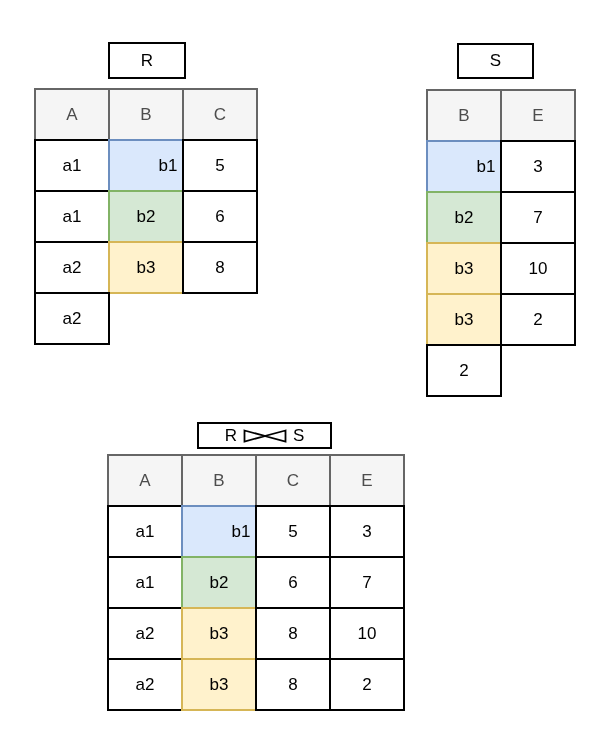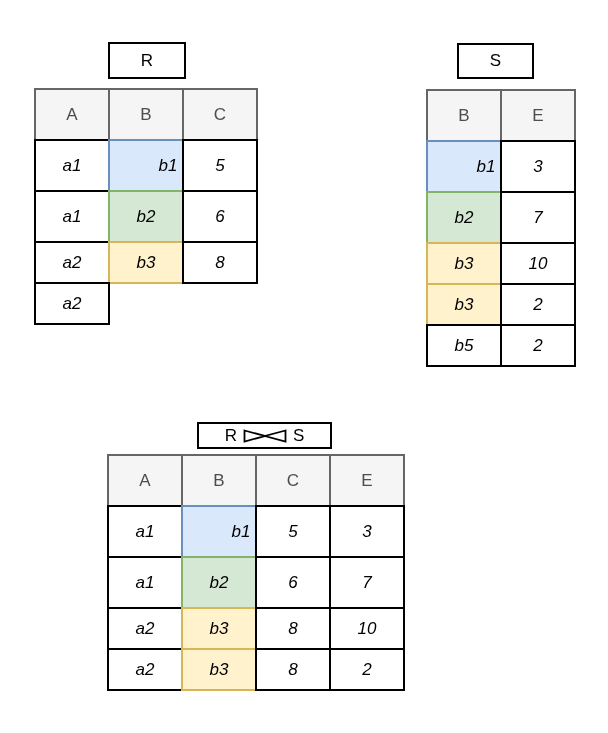--- a/index.html
+++ b/index.html
@@ -28,22 +28,22 @@
   .pos-title-s    { left: 457px; top: 43px;  width: 77px;  height: 36px; }
   .pos-title-join { left: 197px; top: 422px; width: 135px; height: 27px; gap: 6px; }
   .join-symbol-svg { display: block; }
 
   
   .grid-table { position: absolute; }
   .pos-table-r    { left: 34px;  top: 88px;  }
   .pos-table-s    { left: 426px; top: 89px;  }
   .pos-table-join { left: 107px; top: 454px; }
 
-  .row { display: flex; height: 43px; }
-  .row + .row { margin-top: -2px; font-style: italic; }
+  .row { display: flex; height: 53px; }
+  .row + .row { margin-top: -2px; }
   .grid-table .row:nth-child(-n+3) { height: 53px; }
 
   .cell {
     box-sizing: border-box;
     flex: none;
     width: 76px;
     height: 100%;
     border: 2px solid var(--cell-stroke, #000);
     background: var(--cell-fill, #fff);
     color: var(--cell-text, #000);
@@ -114,21 +114,20 @@
         </div>
         <div class="row">
           <div class="cell hl-yellow">b3</div>
           <div class="cell">10</div>
         </div>
         <div class="row">
           <div class="cell hl-yellow">b3</div>
           <div class="cell">2</div>
         </div>
         <div class="row">
-          <div class="cell">b5</div>
           <div class="cell">2</div>
         </div>
       </div>
   </section>
 
   <section>
     <div class="title-box pos-title-join">
       <span>R</span>
       <svg class="join-symbol-svg" width="44" height="14" viewBox="0 0 44 14">
         <path d="M1.5,1.5 L22,7 L1.5,12.5 Z" fill="none" stroke="#000000" stroke-width="1.8"></path>

